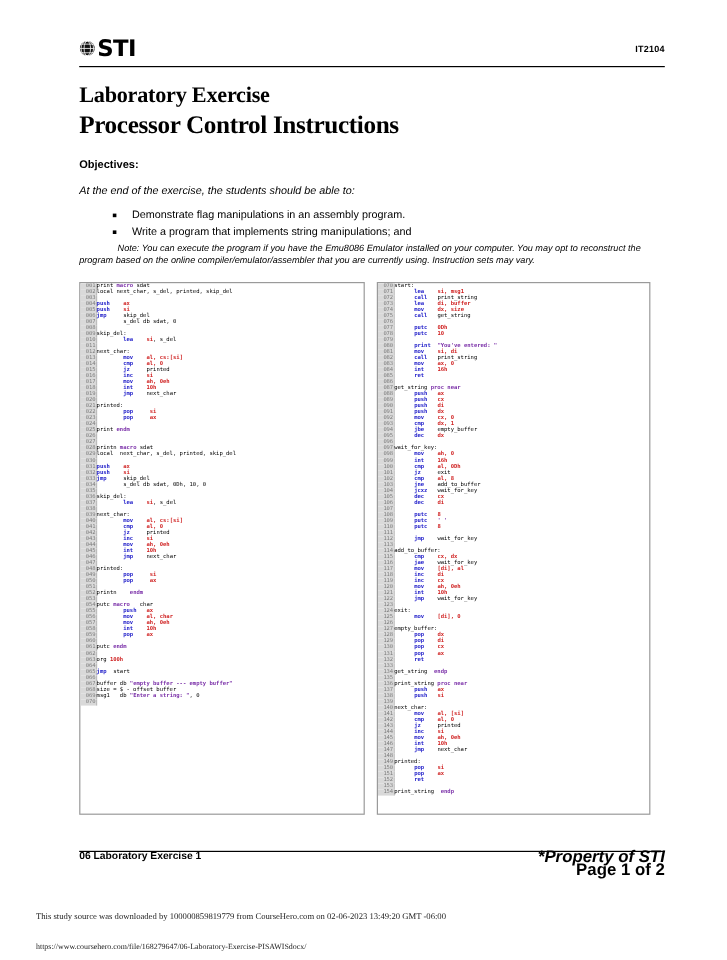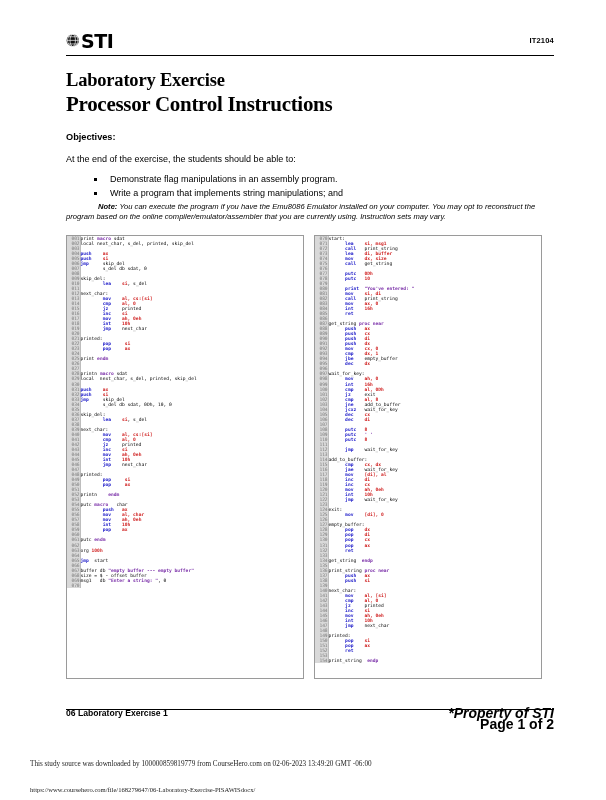--- a/index.html
+++ b/index.html
@@ -81,20 +81,21 @@
     margin-top:1px;
     font-family:Liberation Serif, serif;
   }
   .objectives {
     font-size:9.2px;
     font-weight:bold;
     margin-top:16px;
   }
   .lead {
     font-size:9px;
+    font-style:italic;
     margin-top:12px;
   }
   ul.bullets {
     list-style:none;
     margin:9px 0 0 0;
     padding:0 0 0 44px;
   }
   ul.bullets li {
     font-size:9px;
     line-height:13.5px;
@@ -110,21 +111,21 @@
     font-size:9.2px;
     margin-top:14px;
   }
   .instruction b { font-weight:bold; }
   .note {
     font-size:7.6px;
     font-style:italic;
     line-height:10.3px;
     margin-top:2px;
   }
-  .note b { font-weight:bold; font-style:italic;padding-left:32px; }
+  .note b { font-weight:normal; font-style:italic;padding-left:32px; }
 
   
   .code-wrap {
     display:flex;
     gap:10px;
     margin-top:12px;
     padding-left:0px;
   }
   .code-col {
     border:1px solid #9a9a9a;

